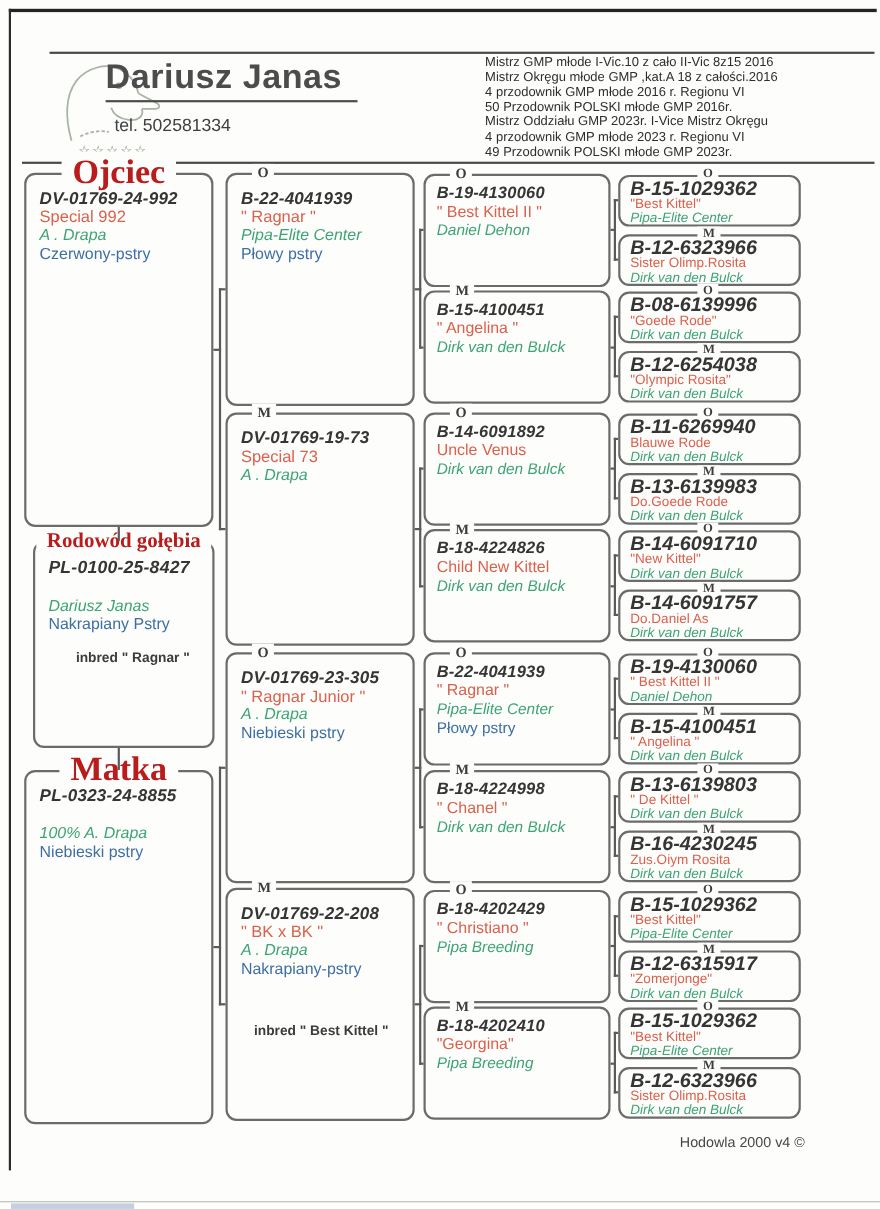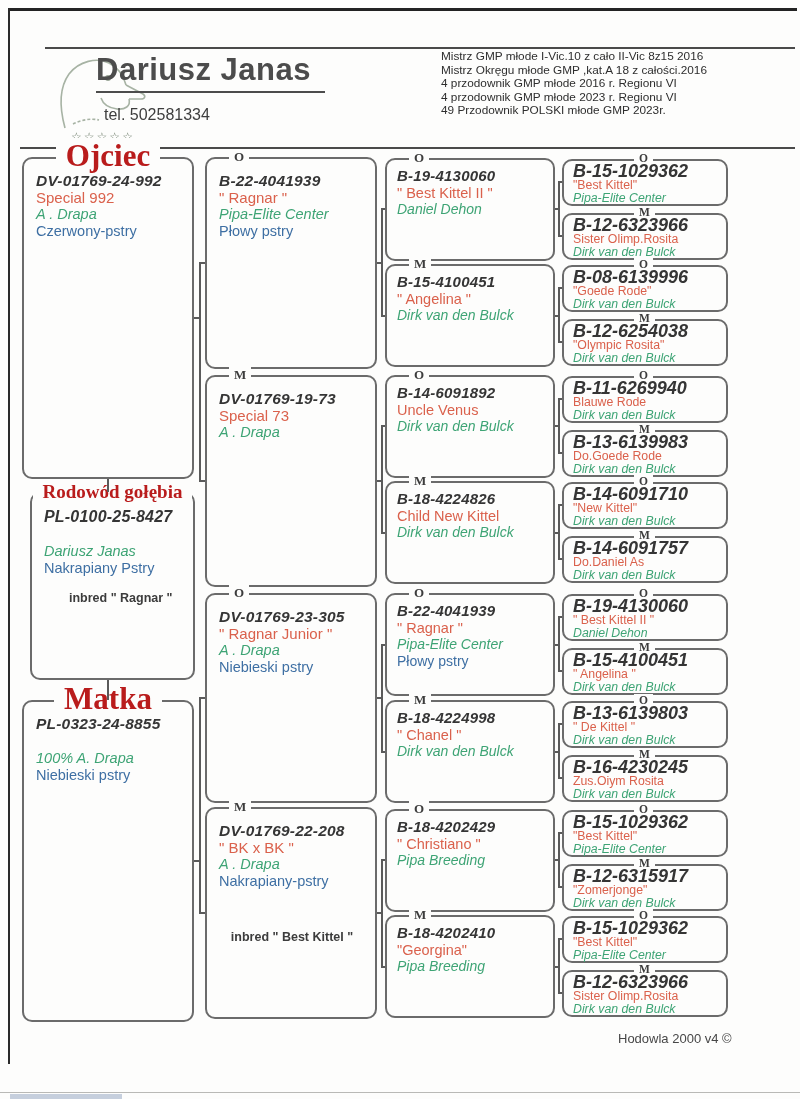--- a/index.html
+++ b/index.html
@@ -94,20 +94,22 @@
     <div class="stars">☆☆☆☆☆</div>
     <div class="logo-text">Gołębie</div>
     <div class="logo-text">Pocztowe</div>
   </div>
   <div class="owner-title">Dariusz Janas</div>
   <div class="owner-phone">tel. 502581334</div>
   <div class="achievements">
     <div>Mistrz GMP młode  I-Vic.10 z cało II-Vic 8z15 2016</div>
     <div>Mistrz Okręgu młode GMP ,kat.A 18 z całości.2016</div>
     <div>4 przodownik GMP młode 2016 r. Regionu VI</div>
+    <div>50 Przodownik POLSKI młode GMP 2016r.</div>
+    <div>Mistrz Oddziału GMP 2023r.  I-Vice Mistrz Okręgu</div>
     <div>4 przodownik GMP młode 2023 r.  Regionu VI</div>
     <div>49 Przodownik POLSKI młode  GMP 2023r.</div>
   </div>
   <div class="rule rule-mid"></div>
 
   <div class="pbox" style="left:22px;top:157px;width:172px;height:322px;">
     <div class="gtitle t-big"><span>Ojciec</span></div>
     <div class="content">
       <div class="ring">DV-01769-24-992</div>
       <div class="pname">Special 992</div>

